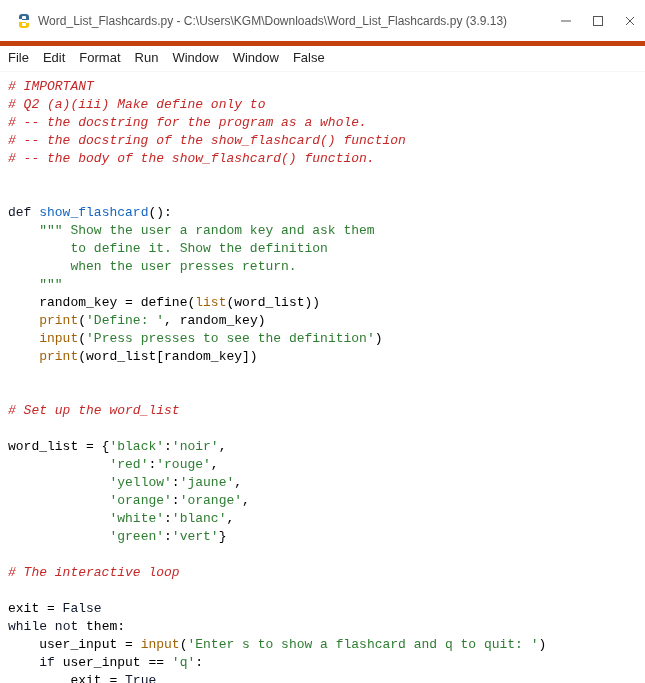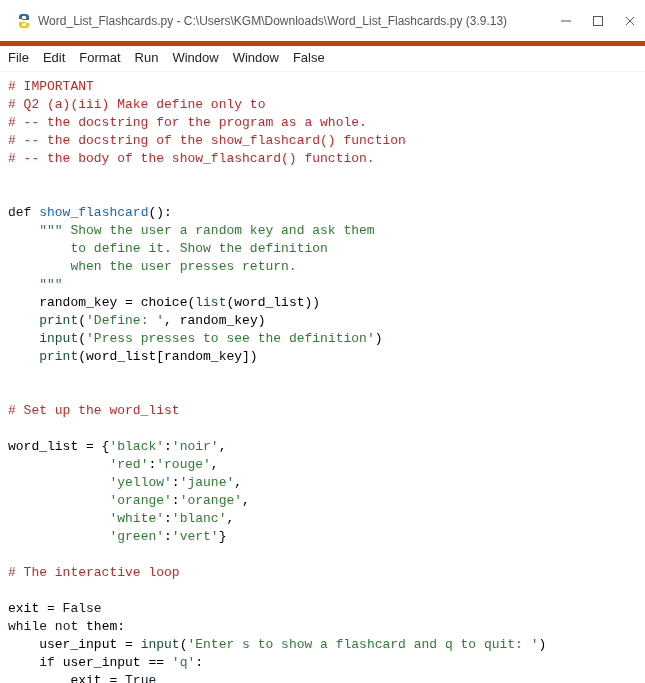--- a/index.html
+++ b/index.html
@@ -51,25 +51,25 @@
   }
   .menu-item { cursor: pointer; }
   .editor {
     font-family: "Courier New", monospace;
     font-size: 13px;
     line-height: 18px;
     padding: 6px 8px;
     white-space: pre;
     color: #000;
   }
-  .c-com { color: #c62828; }
+  .c-com { color: #c62828; font-style: italic; }
   .c-kw  { color: #0f172a; }
   .c-def { color: #1565c0; }
   .c-str { color: #2e7d32; }
-  .c-bi  { color: #14532d; }
+  .c-bi  { color: #a16207; }
   .c-txt { color: #000; }
 </style>
 </head>
 <body>
 
 <div class="titlebar">
   <span class="title-icon">
     <svg width="16" height="16" viewBox="0 0 16 16">
       <path d="M7 1h3a3 3 0 0 1 3 3v3H6V6h4V4a1 1 0 0 0-1-1H7a1 1 0 0 0-1 1v2H3V4a3 3 0 0 1 3-3h1z" fill="#366a96"></path>
       <path d="M9 15H6a3 3 0 0 1-3-3V9h7v1H6v2a1 1 0 0 0 1 1h2a1 1 0 0 0 1-1v-2h3v2a3 3 0 0 1-3 3H9z" fill="#f9c500"></path>
@@ -111,21 +111,21 @@
 <span class="c-com"># -- the docstring for the program as a whole.</span>
 <span class="c-com"># -- the docstring of the show_flashcard() function</span>
 <span class="c-com"># -- the body of the show_flashcard() function.</span>
 
 
 <span class="c-kw">def</span> <span class="c-def">show_flashcard</span><span class="c-txt">():</span>
     <span class="c-str">""" Show the user a random key and ask them</span>
         <span class="c-str">to define it. Show the definition</span>
         <span class="c-str">when the user presses return.</span>
     <span class="c-str">"""</span>
-    <span class="c-txt">random_key = choice(</span><span class="c-bi">list</span><span class="c-txt">(word_list))</span>
+    <span class="c-txt">random_key = define(</span><span class="c-bi">list</span><span class="c-txt">(word_list))</span>
     <span class="c-bi">print</span><span class="c-txt">(</span><span class="c-str">'Define: '</span><span class="c-txt">, random_key)</span>
     <span class="c-bi">input</span><span class="c-txt">(</span><span class="c-str">'Press presses to see the definition'</span><span class="c-txt">)</span>
     <span class="c-bi">print</span><span class="c-txt">(word_list[random_key])</span>
 
 
 <span class="c-com"># Set up the word_list</span>
 
 <span class="c-txt">word_list = {</span><span class="c-str">'black'</span><span class="c-txt">:</span><span class="c-str">'noir'</span><span class="c-txt">,</span>
              <span class="c-str">'red'</span><span class="c-txt">:</span><span class="c-str">'rouge'</span><span class="c-txt">,</span>
              <span class="c-str">'yellow'</span><span class="c-txt">:</span><span class="c-str">'jaune'</span><span class="c-txt">,</span>

